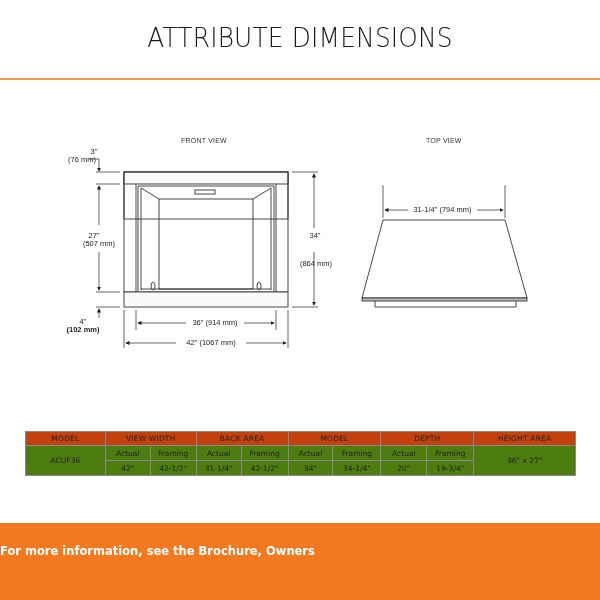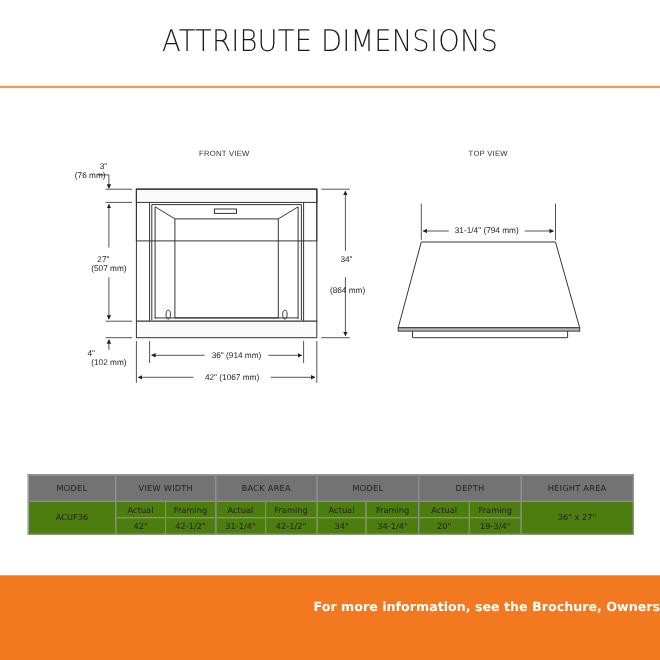--- a/index.html
+++ b/index.html
@@ -18,28 +18,28 @@
 
   svg.drawing { position: absolute; left: 0; top: 0; }
 
   .spec-table {
     position: absolute; left: 25px; top: 431px; width: 551px;
     border-collapse: collapse; font-family: "DejaVu Sans", sans-serif; font-size: 7.5px;
   }
   .spec-table th, .spec-table td {
     border: 1px solid #8a8a8a; text-align: center; font-weight: normal; color: #222;
   }
-  .spec-table th { background: #737373; height: 24px; letter-spacing: 0.2px; }
+  .spec-table th { background: #c2410c; height: 14px; letter-spacing: 0.2px; }
   .spec-table td { height: 15px; background: #4d7c0f; }
 
   .footer-band {
     position: absolute; left: 0; top: 523px; width: 600px; height: 77px; background: #f27920;
   }
   .footer-text {
-    position: absolute; left: 0; top: 543px; width: 600px; text-align: right;
+    position: absolute; left: 0; top: 543px; width: 600px; text-align: left;
     font-family: "DejaVu Sans", sans-serif; font-weight: bold; font-size: 11.5px;
     line-height: 17px; color: #ffffff;
   }
 </style>
 </head>
 <body>
 
 <div class="title">ATTRIBUTE DIMENSIONS</div>
 <div class="title-rule"></div>
 
@@ -123,21 +123,21 @@
     <line x1="408" y1="210" x2="385" y2="210" marker-end="url(#arr)"></line>
     <line x1="477" y1="210" x2="503" y2="210" marker-end="url(#arr)"></line>
   </g>
 </svg>
 
 <div class="dim-text" style="left:84px; top:148px; width:20px;">3"</div>
 <div class="dim-text" style="left:62px; top:156px; width:40px;">(76 mm)</div>
 <div class="dim-text" style="left:84px; top:232px; width:20px;">27"</div>
 <div class="dim-text" style="left:78px; top:240px; width:42px;">(507 mm)</div>
 <div class="dim-text" style="left:73px; top:318px; width:20px;">4"</div>
-<div class="dim-text" style="left:78px; top:326px; width:42px;">(102 mm)</div>
+<div class="dim-text" style="left:62px; top:326px; width:42px;font-weight:bold;">(102 mm)</div>
 <div class="dim-text" style="left:305px; top:232px; width:20px;">34"</div>
 <div class="dim-text" style="left:298px; top:240px; width:36px;margin-top:20px;">(864 mm)</div>
 <div class="dim-text" style="left:186px; top:319px; width:58px;">36" (914 mm)</div>
 <div class="dim-text" style="left:176px; top:339px; width:70px;">42" (1067 mm)</div>
 
 <div class="dim-text" style="left:408px; top:206px; width:69px;">31-1/4" (794 mm)</div>
 
 <table class="spec-table">
   <colgroup>
     <col style="width:80px">

